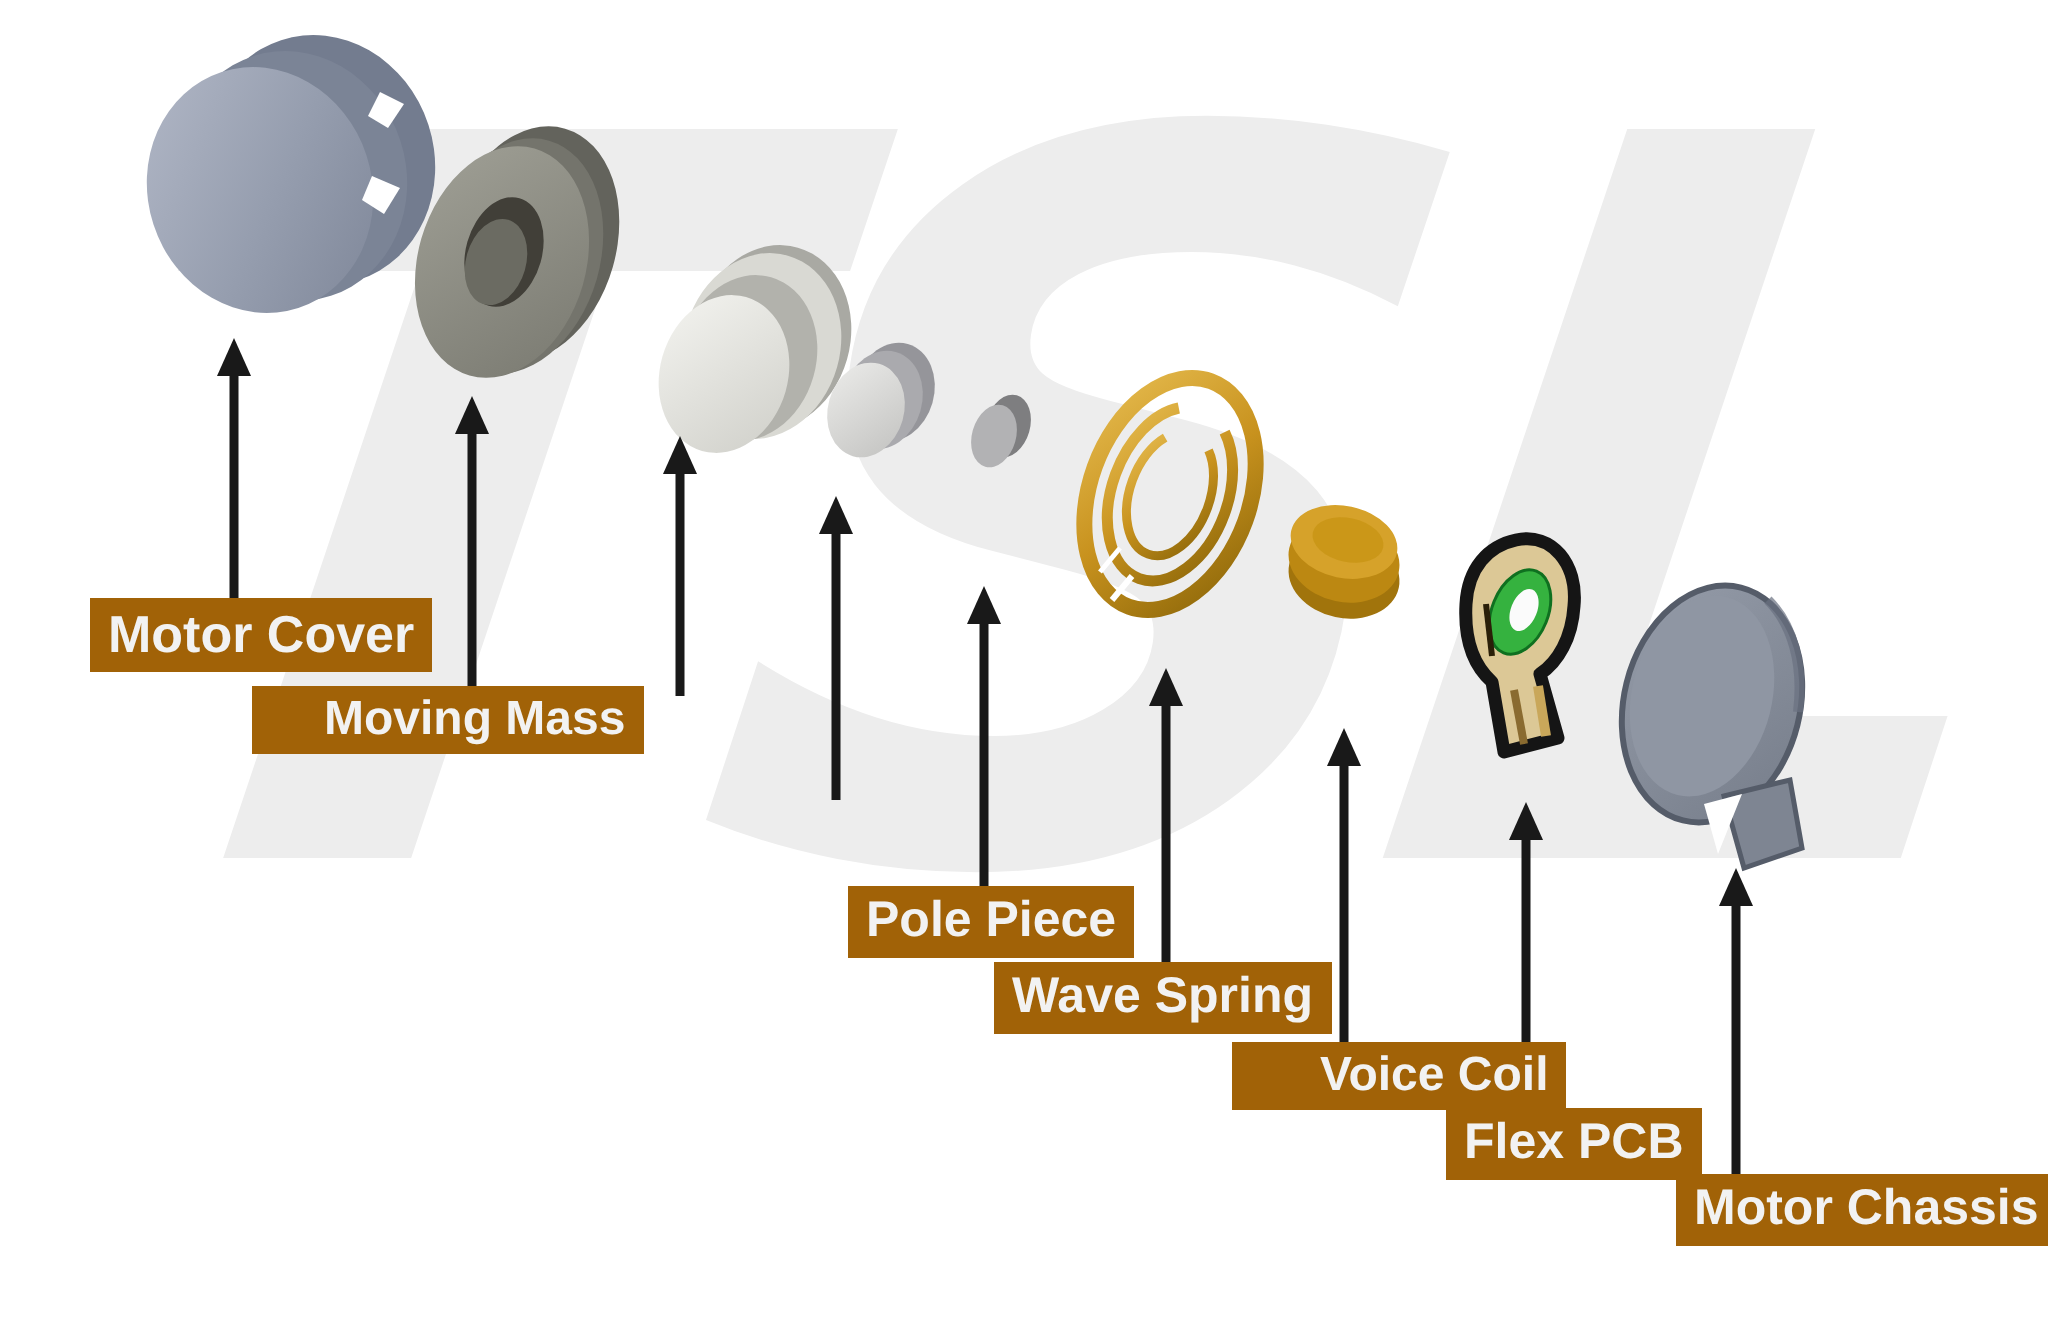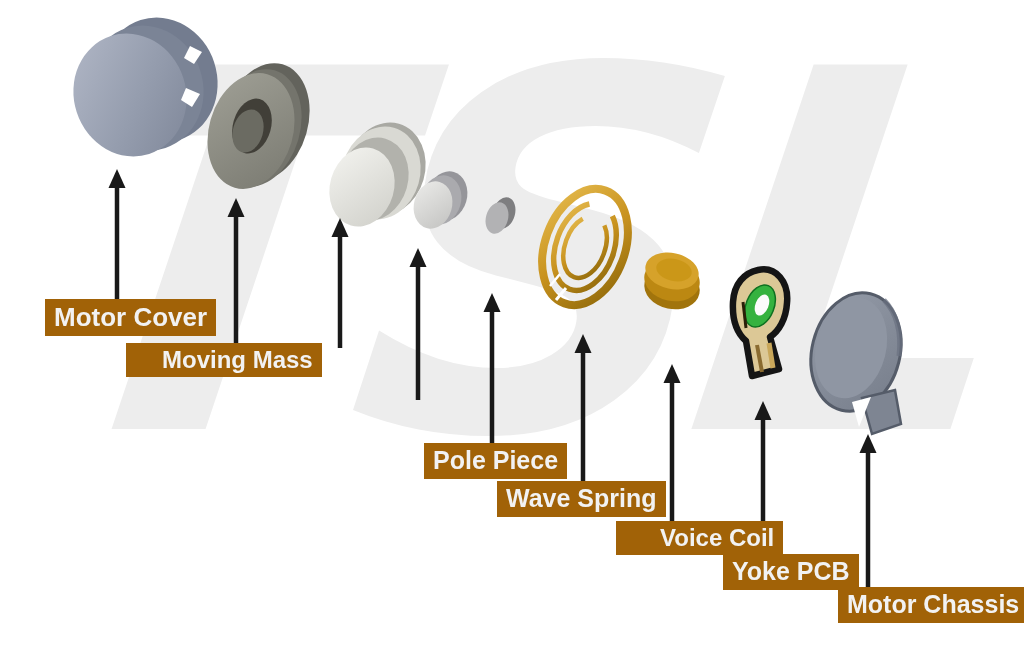--- a/index.html
+++ b/index.html
@@ -170,16 +170,16 @@
       <line x1="868" y1="589" x2="868" y2="446" stroke-width="4.5"></line>
       <polygon points="868,434 859.5,453 876.5,453" stroke="none"></polygon>
     </g>
   </svg>
 
   <div class="lbl" id="lbl-motor-cover">Motor Cover</div>
   <div class="lbl" id="lbl-moving-mass">Moving Mass</div>
   <div class="lbl" id="lbl-pole-piece">Pole Piece</div>
   <div class="lbl" id="lbl-wave-spring">Wave Spring</div>
   <div class="lbl" id="lbl-voice-coil">Voice Coil</div>
-  <div class="lbl" id="lbl-flex-pcb">Yoke PCB</div>
+  <div class="lbl" id="lbl-flex-pcb">Flex PCB</div>
   <div class="lbl" id="lbl-motor-chassis">Motor Chassis</div>
 
 </div>
 
 </body></html>

